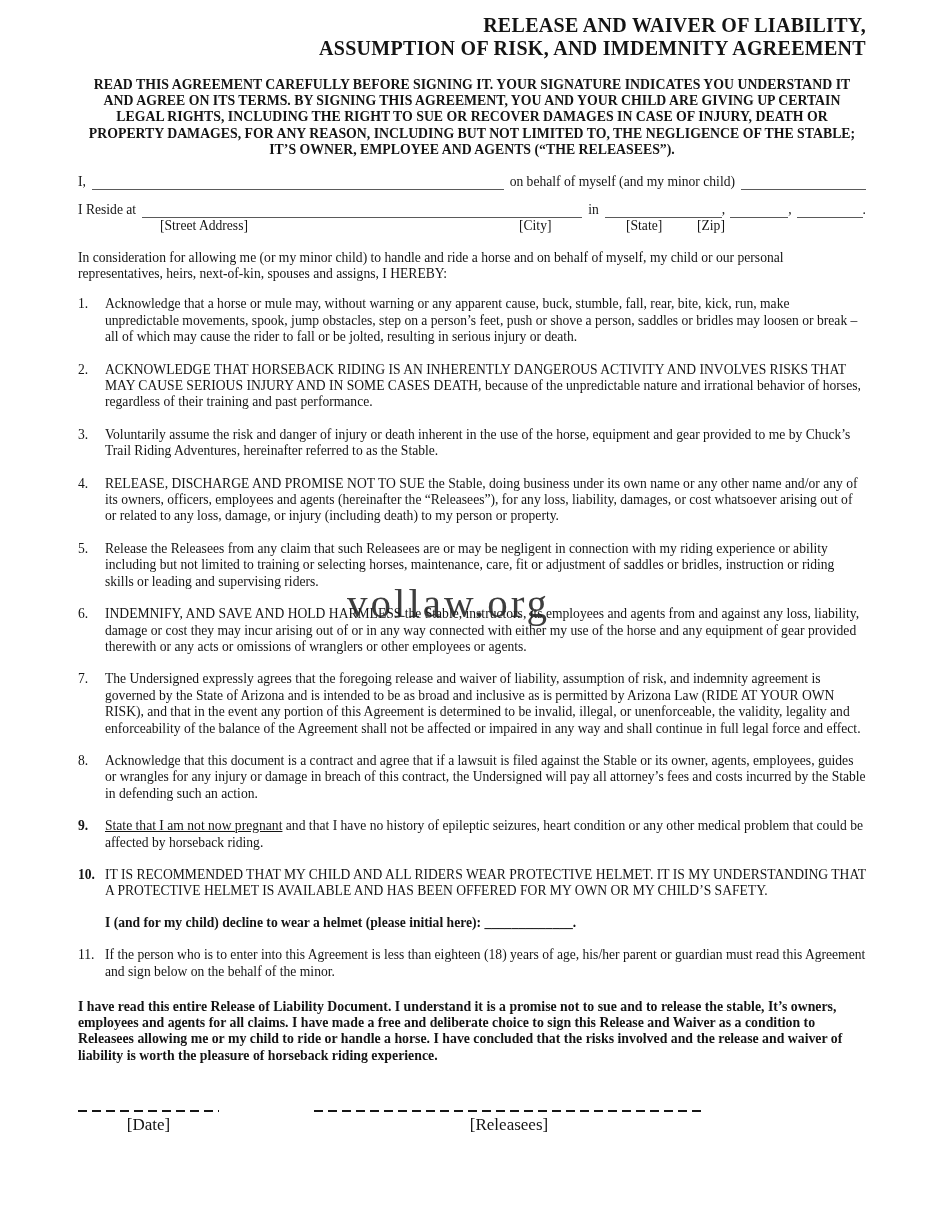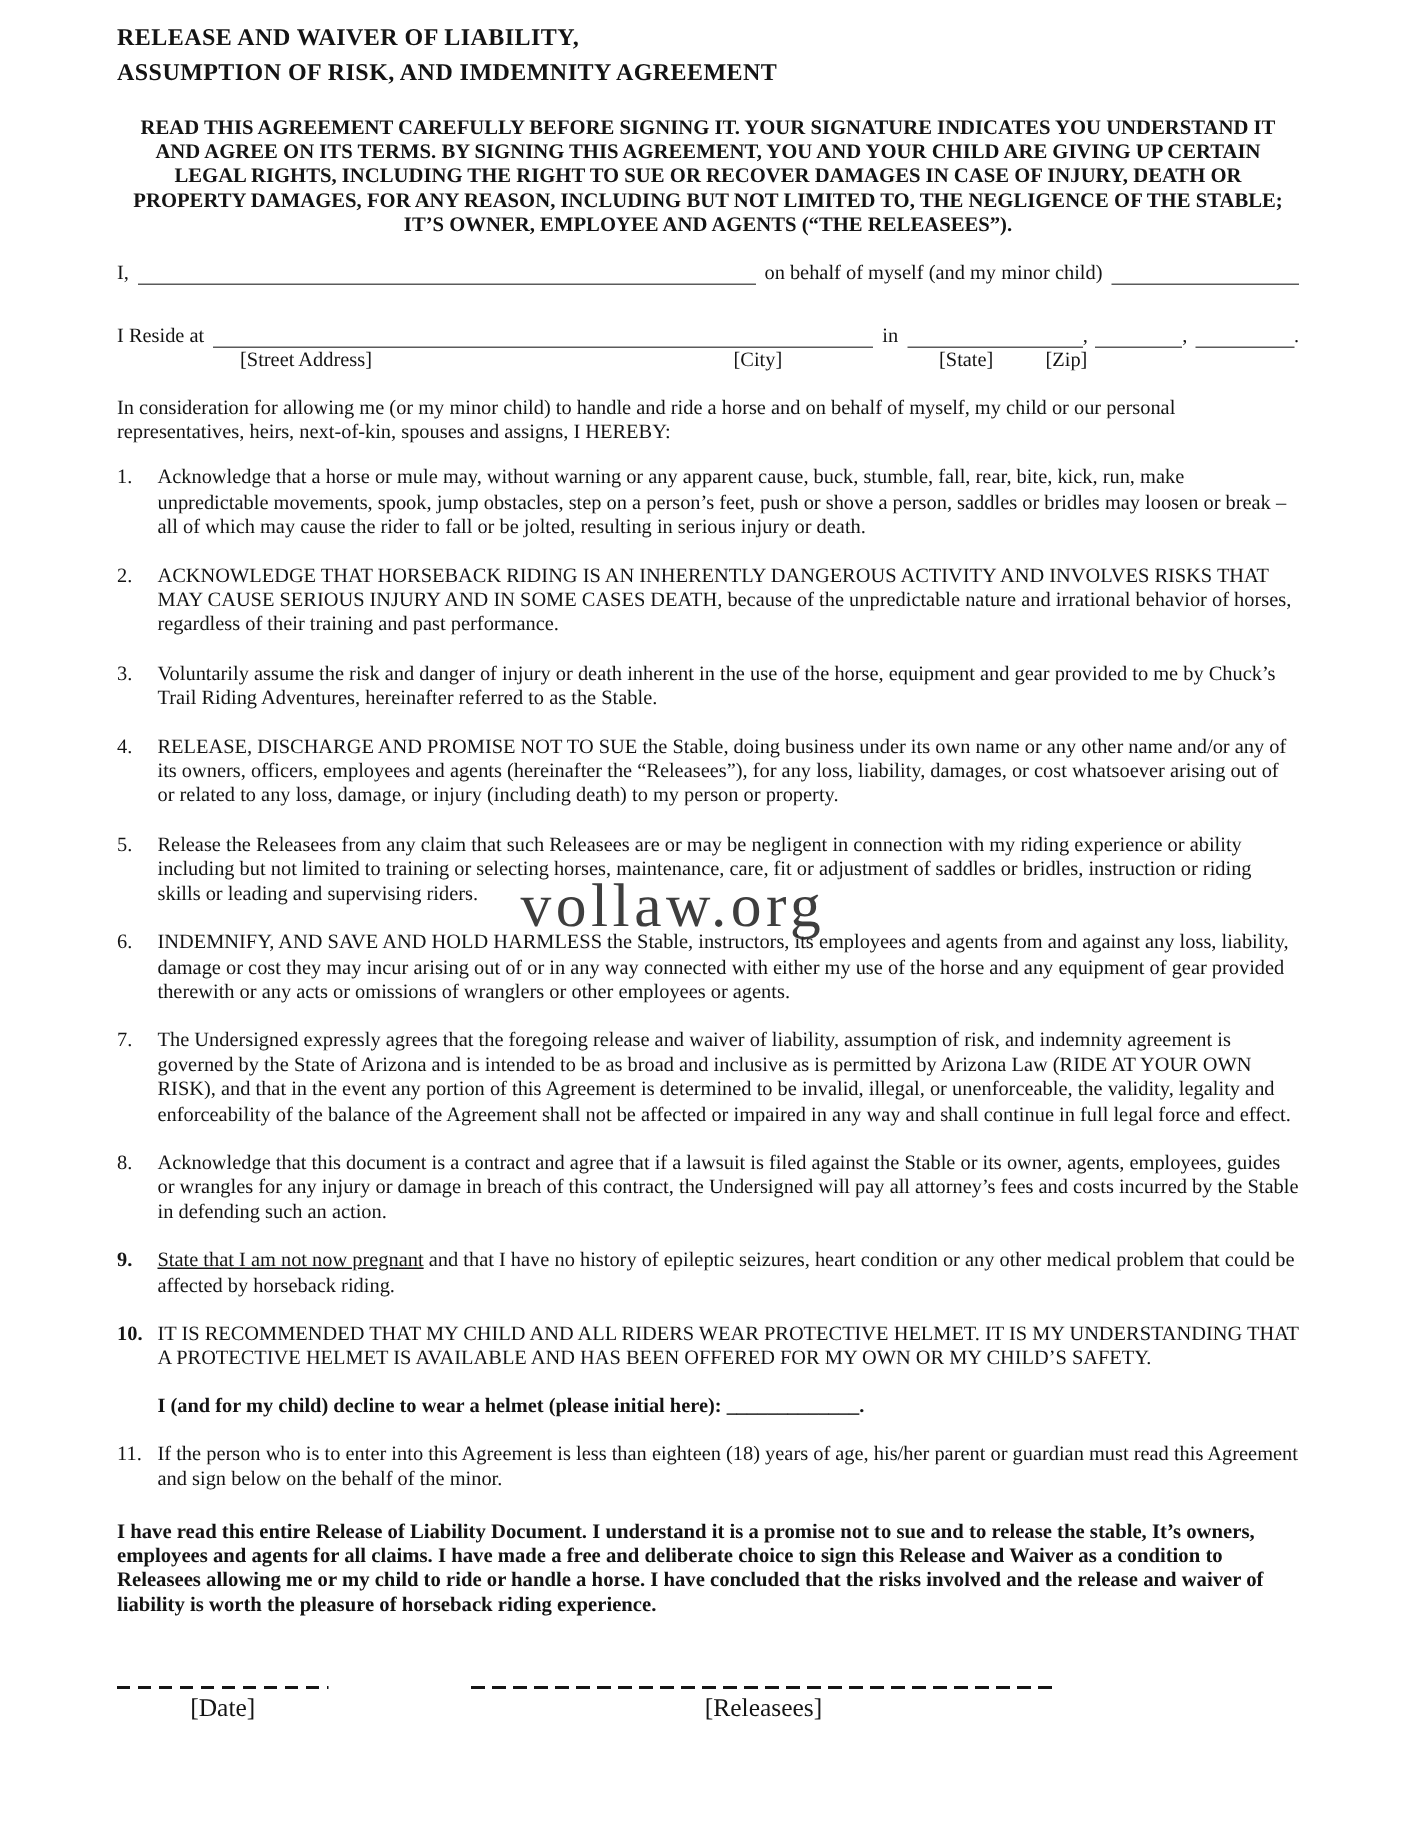--- a/index.html
+++ b/index.html
@@ -2,27 +2,27 @@
 <html><head>
 <meta charset="utf-8">
 <style>
   html,body { margin:0; padding:0; }
   body {
     width:943px; height:1221px; background:#ffffff; color:#141414;
     font-family:"Liberation Serif", serif; position:relative; overflow:hidden;
   }
   .page { padding:14px 77px 0 78px; position:relative; }
 
-  .title { text-align:left; font-weight:bold; font-size:16px; line-height:23px; letter-spacing:.3px; }
+  .title { text-align:right; font-weight:bold; font-size:20px; line-height:23px; letter-spacing:.3px; }
 
   .warning { font-weight:bold; font-size:13.8px; line-height:16.2px; margin-top:17px; text-align:center; }
 
   .fillrow { display:flex; align-items:baseline; font-size:13.6px; line-height:17px; white-space:nowrap; }
   .identity-row { margin-top:15px; }
-  .residence-row { margin-top:25px; }
+  .residence-row { margin-top:11px; }
   .blank { display:inline-block; border-bottom:1px solid #5a5a5a; height:13px; align-self:flex-end; }
   .blank.grow { flex:1 1 auto; margin:0 6px; }
   .caption-row { position:relative; height:17px; font-size:13.6px; }
   .caption-row span { position:absolute; top:0; }
 
   .consideration { font-size:13.6px; line-height:16.2px; margin-top:15px; }
 
   .list { margin-top:14px; }
   .item { display:flex; font-size:13.6px; line-height:16.4px; margin-bottom:16px; }
   .item .num { flex:0 0 27px; }
@@ -71,21 +71,21 @@
     <span>in</span>
     <span class="blank" style="width:117px; margin-left:6px;"></span>
     <span>,</span>
     <span class="blank" style="width:58px; margin-left:5px;"></span>
     <span>,</span>
     <span class="blank" style="width:66px; margin-left:5px;"></span>
     <span>.</span>
   </div>
   <div class="caption-row">
     <span style="left:82px;">[Street Address]</span>
-    <span style="left:411px;text-align:right;">[City]</span>
+    <span style="left:441px;text-align:right;">[City]</span>
     <span style="left:548px;">[State]</span>
     <span style="left:619px;">[Zip]</span>
   </div>
 
   <div class="consideration">In consideration for allowing me (or my minor child) to handle and ride a horse and on behalf of myself, my child or our personal representatives, heirs, next-of-kin, spouses and assigns, I HEREBY:</div>
 
   <div class="list" id="items-list">
       <div class="item">
         <span class="num">1.</span>
         <span class="body"><span class="seg-b ">Acknowledge that a horse or mule may, without warning or any apparent cause</span><span class="">, buck, stumble, fall, rear, bite, kick, run, make unpredictable movements, spook, jump obstacles, step on a person’s feet, push or shove a person, saddles or bridles may loosen or break – all of which may cause the rider to fall or be jolted, resulting in serious injury or death.</span></span>

